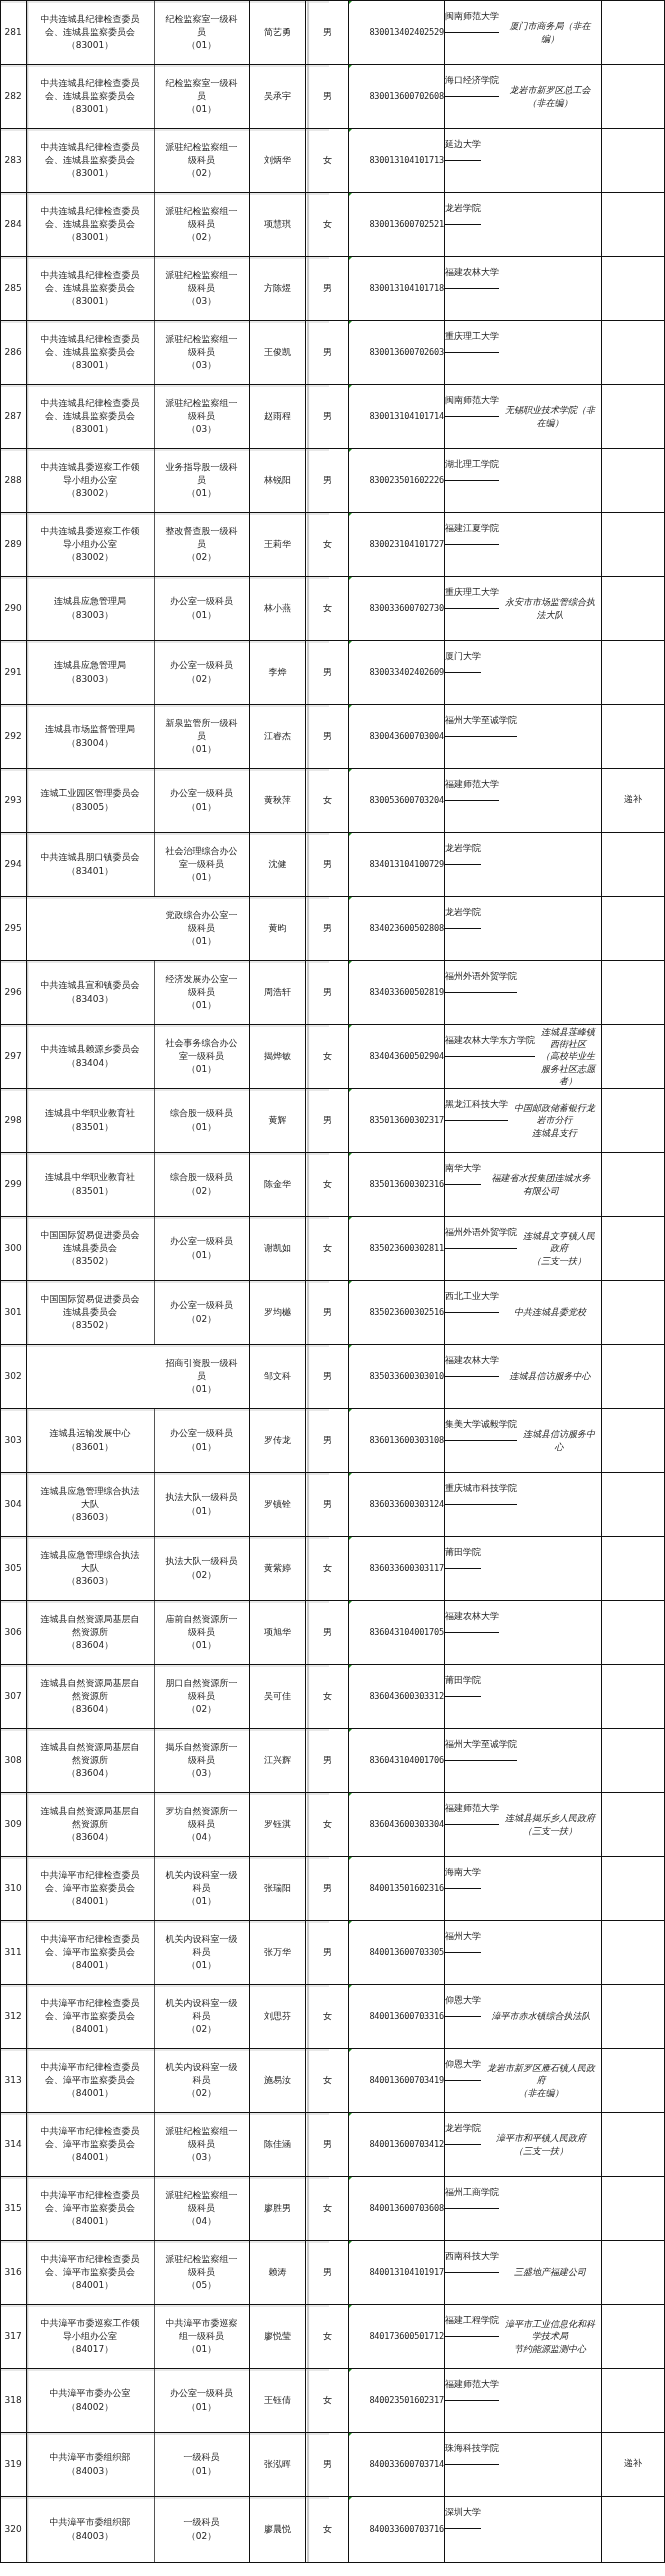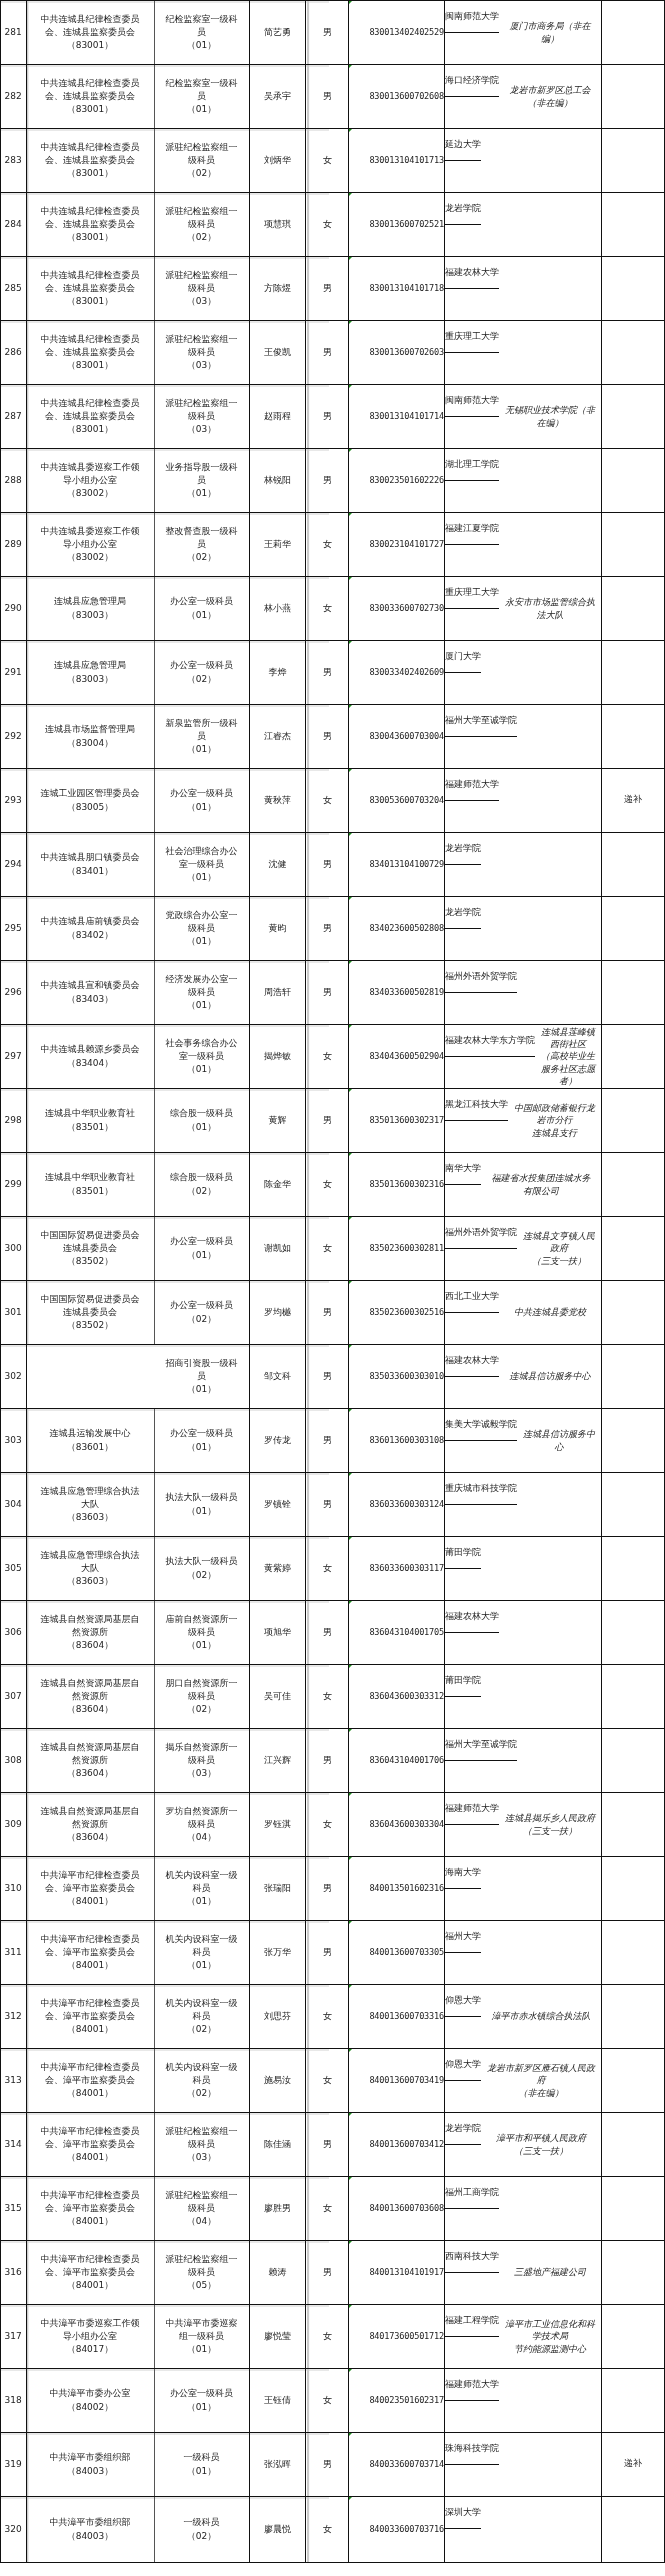--- a/index.html
+++ b/index.html
@@ -370,22 +370,20 @@
     <div class="cell c-sw">
       <div class="sw-school">龙岩学院</div>
       <div class="sw-work"></div>
     </div>
     <div class="cell c-note"></div>
   </div>
 
   <div class="row">
     <div class="gray-strip"></div>
     <div class="cell c-idx shaded">295</div>
-    <div class="cell c-org shaded">中共连城县庙前镇委员会
-（83402）</div>
     <div class="cell c-pos shaded">党政综合办公室一
 级科员
 （01）</div>
     <div class="cell c-name shaded">黄昀</div>
     <div class="cell c-gen">男</div>
     <div class="cell c-exam">
       <span class="tri"></span>
       <span>834023600502808</span>
     </div>
     <div class="cell c-sw">

